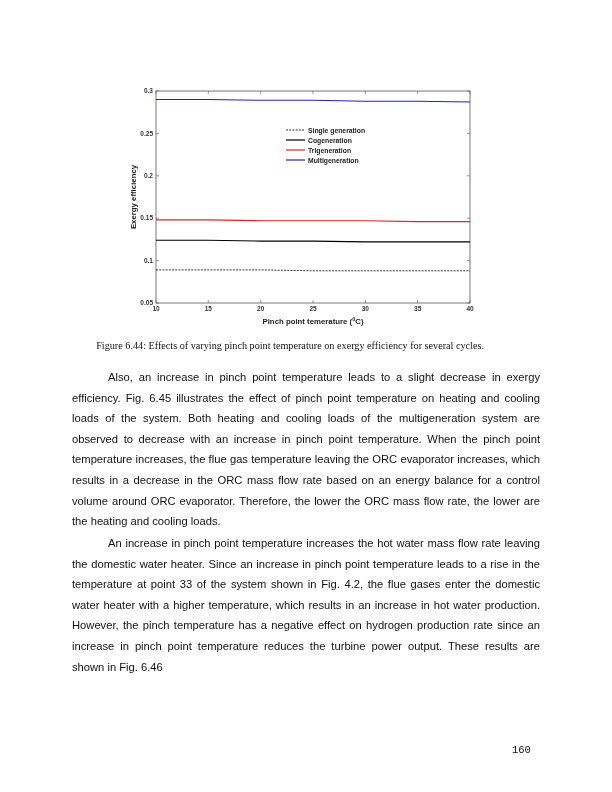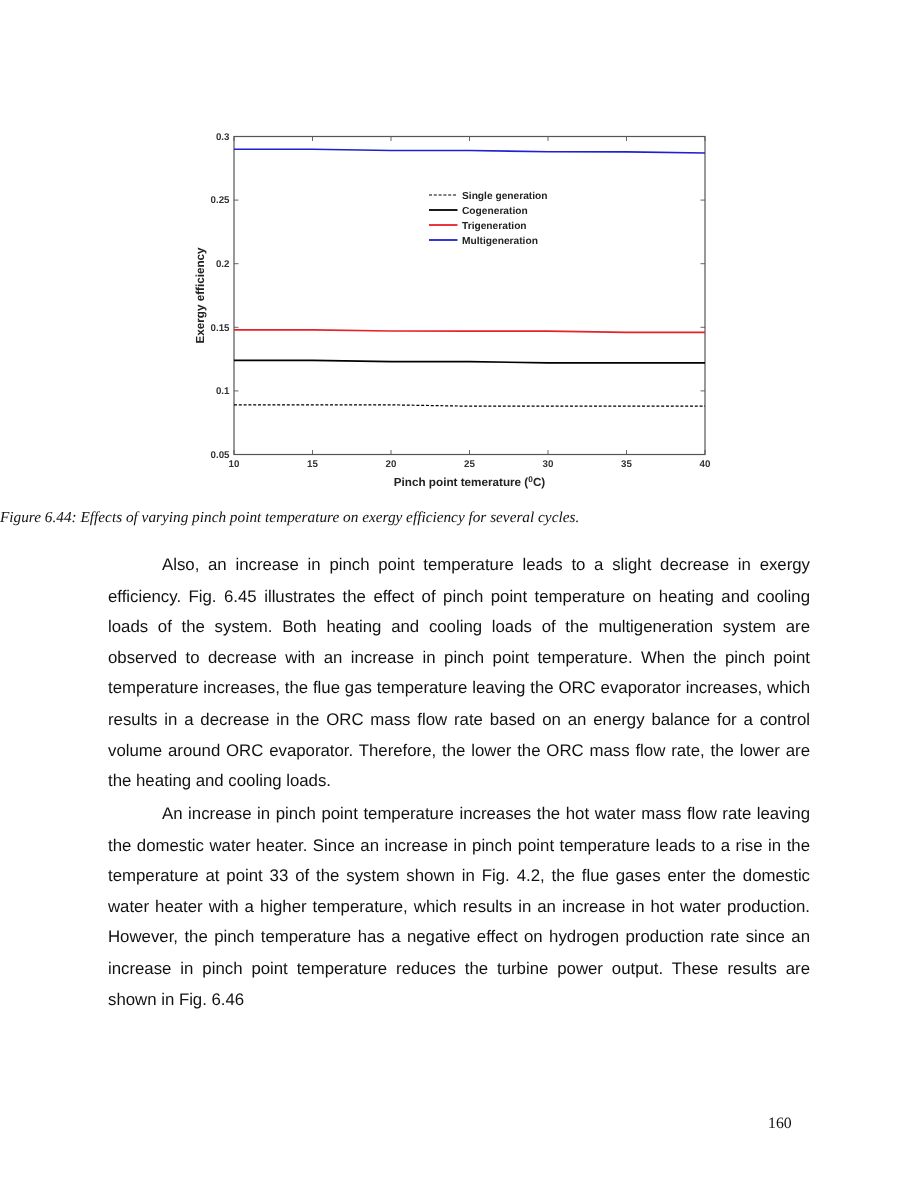--- a/index.html
+++ b/index.html
@@ -1,24 +1,24 @@
 <!DOCTYPE html>
 <html><head>
 <meta charset="utf-8">
 <style>
   html, body { margin: 0; padding: 0; background: #ffffff; }
   body { width: 612px; height: 792px; position: relative; overflow: hidden; font-family: "Liberation Serif", serif; color: #111; }
   .chart { position: absolute; left: 0; top: 0; width: 612px; height: 335px; }
   .chart svg { position: absolute; left: 0; top: 0; }
-  .caption { position: absolute; left: 0; width: 484px; top: 340px; text-align: left; font-size: 10.2px; font-family: "Liberation Serif", serif; font-style: italic; }
+  .caption { position: absolute; left: 0; width: 484px; top: 340px; text-align: right; font-size: 10.2px; font-family: "Liberation Serif", serif; }
   .body-text { position: absolute; left: 72px; width: 468px; font-size: 11.2px; line-height: 20.6px; text-align: justify; font-family: Liberation Sans, sans-serif; }
   .p1 { top: 367px; }
   .p2 { top: 533px; }
   .indent { display: inline-block; width: 36px; }
-  .page-num { position: absolute; left: 512px; top: 744px; font-size: 10.5px; font-family: Liberation Serif, serif; }
+  .page-num { position: absolute; left: 512px; top: 744px; font-size: 10.5px; font-family: Liberation Mono, monospace; }
   .tick-label { font-family: "Liberation Sans", sans-serif; font-size: 6.5px; font-weight: bold; fill: #333; }
   .axis-label { font-family: "Liberation Sans", sans-serif; font-size: 7.8px; font-weight: bold; fill: #222; }
   .legend-label { font-family: "Liberation Sans", sans-serif; font-size: 6.8px; font-weight: bold; fill: #222; }
 </style>
 </head>
 <body>
 
 <div class="chart">
   <svg id="chart-svg" width="612" height="335" viewBox="0 0 612 335">
     <rect x="156" y="91" width="314" height="212" fill="#ffffff" stroke="#555" stroke-width="0.8"></rect>

